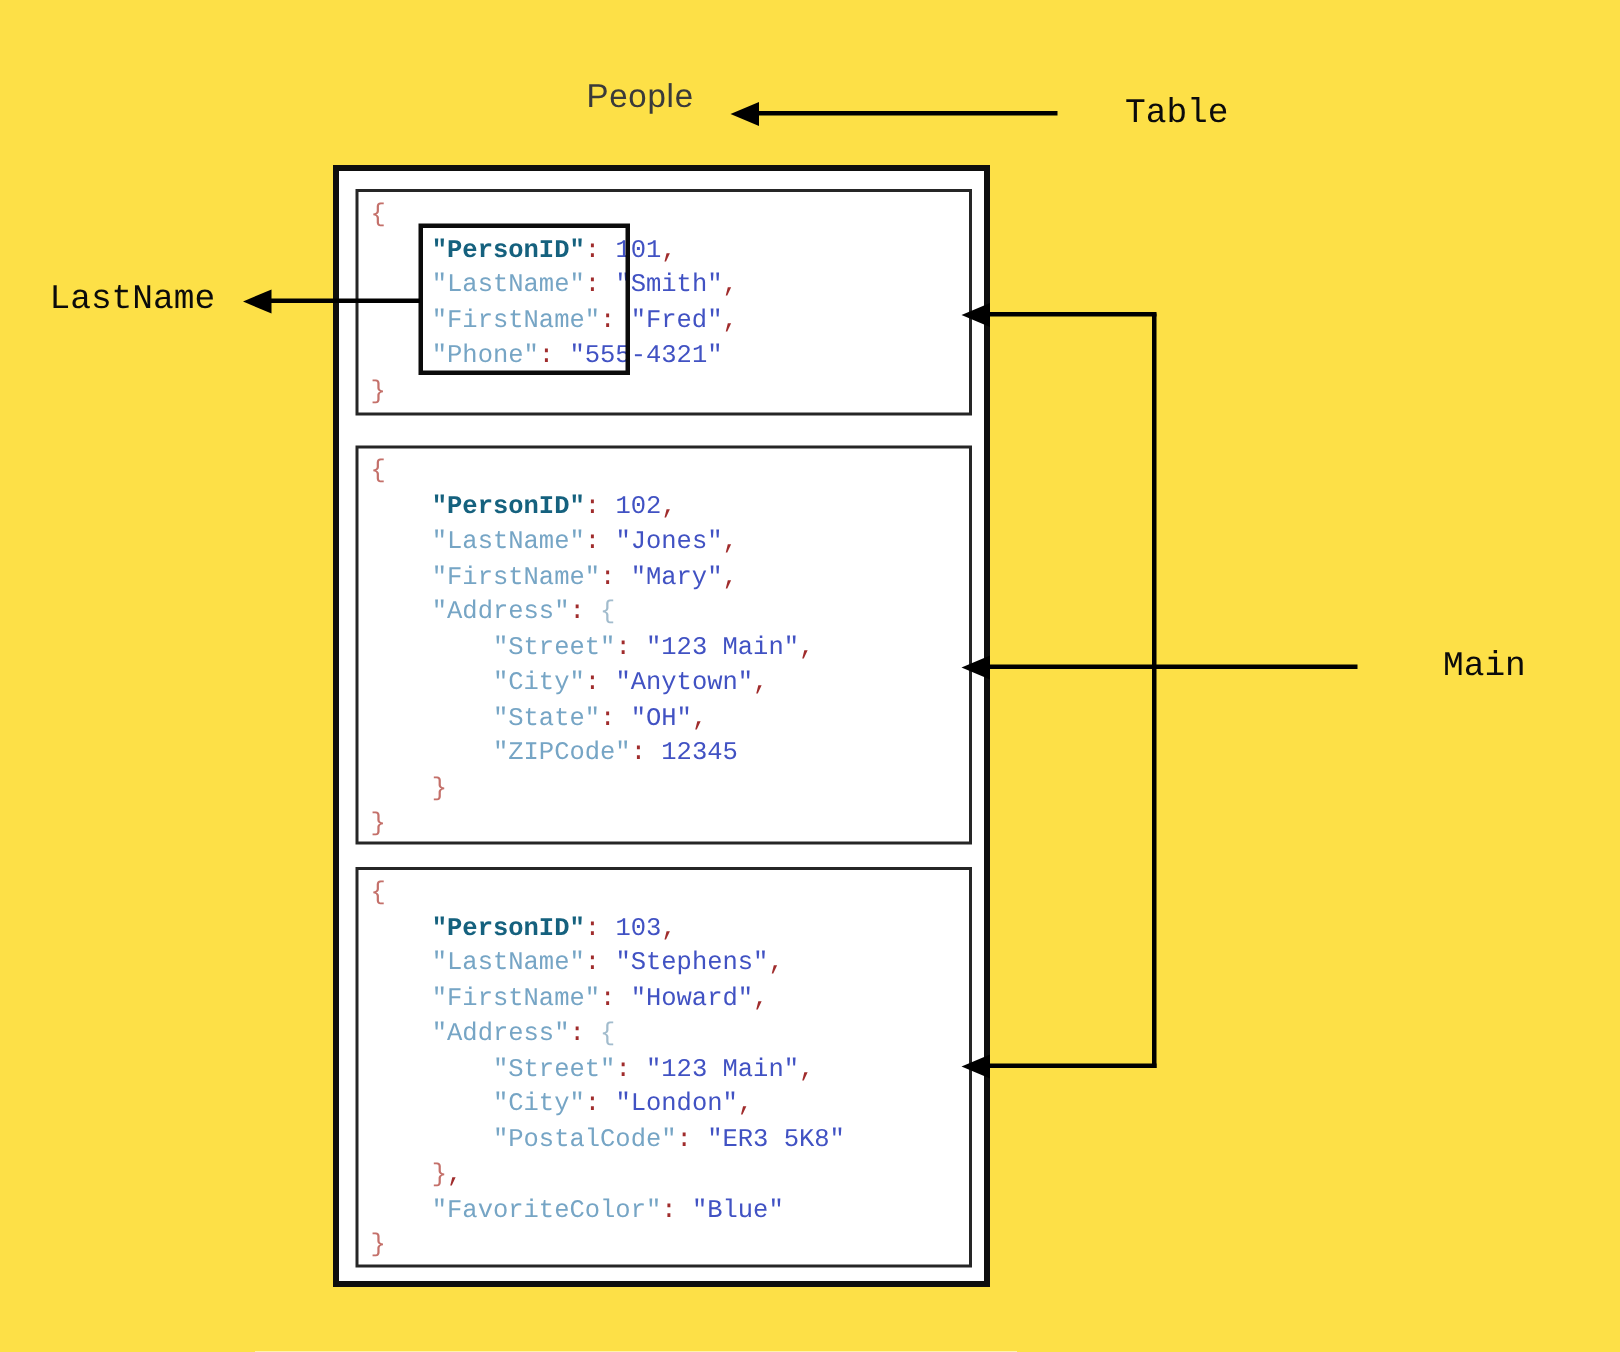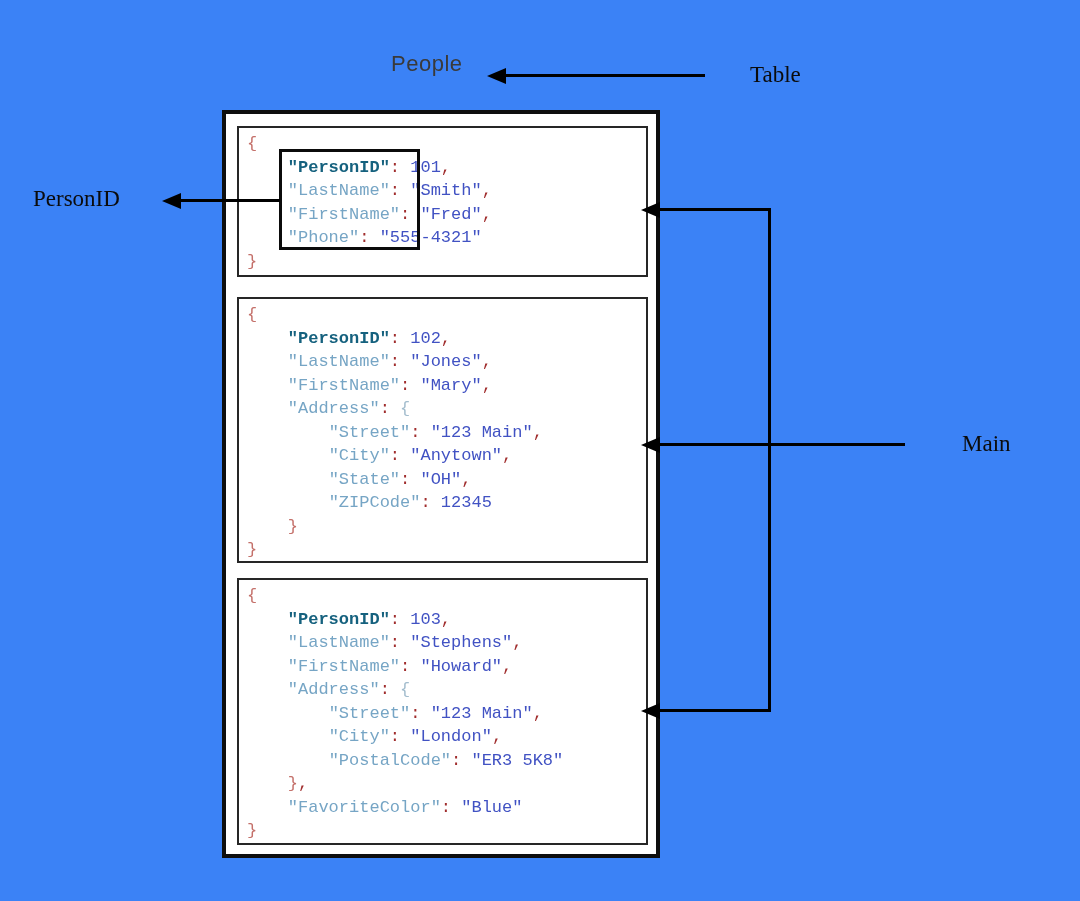--- a/index.html
+++ b/index.html
@@ -1,35 +1,35 @@
 <!DOCTYPE html>
 <html><head>
 <meta charset="utf-8">
 <style>
   * { margin: 0; padding: 0; box-sizing: border-box; }
   html, body { background: #ffffff; }
   .canvas {
     position: relative;
     width: 1080px;
     height: 901px;
-    background: #3b82f6;
+    background: #fde047;
     font-family: "Liberation Sans", sans-serif;
     overflow: hidden;
   }
   .abs { position: absolute; }
 
   
   .page-title {
     font-family: "Liberation Sans", sans-serif;
     font-size: 22px;
     color: #3a3a3a;
     letter-spacing: 0.5px;
   }
   .callout-label {
-    font-family: Liberation Serif, serif;
+    font-family: Liberation Mono, monospace;
     font-size: 23px;
     color: #0b0b0b;
   }
 
   
   .table-box {
     border: 4px solid #0e0e0e;
     background: #ffffff;
   }
   .item-box {
@@ -90,21 +90,21 @@
   </div>
 
   <div class="abs item-box" style="left:237px; top:578px; width:411px; height:267px;">
     <pre class="code"><div><span class="tok-brace">{</span></div><div><span>    </span><span class="tok-key-bold">"PersonID"</span><span class="tok-punct">:</span><span> </span><span class="tok-val">103</span><span class="tok-punct">,</span></div><div><span>    </span><span class="tok-key">"LastName"</span><span class="tok-punct">:</span><span> </span><span class="tok-val">"Stephens"</span><span class="tok-punct">,</span></div><div><span>    </span><span class="tok-key">"FirstName"</span><span class="tok-punct">:</span><span> </span><span class="tok-val">"Howard"</span><span class="tok-punct">,</span></div><div><span>    </span><span class="tok-key">"Address"</span><span class="tok-punct">:</span><span> </span><span class="tok-brace-inline">{</span></div><div><span>        </span><span class="tok-key">"Street"</span><span class="tok-punct">:</span><span> </span><span class="tok-val">"123 Main"</span><span class="tok-punct">,</span></div><div><span>        </span><span class="tok-key">"City"</span><span class="tok-punct">:</span><span> </span><span class="tok-val">"London"</span><span class="tok-punct">,</span></div><div><span>        </span><span class="tok-key">"PostalCode"</span><span class="tok-punct">:</span><span> </span><span class="tok-val">"ER3 5K8"</span></div><div><span>    </span><span class="tok-brace">}</span><span class="tok-punct">,</span></div><div><span>    </span><span class="tok-key">"FavoriteColor"</span><span class="tok-punct">:</span><span> </span><span class="tok-val">"Blue"</span></div><div><span class="tok-brace">}</span></div></pre>
   </div>
 
   <div class="abs attr-highlight" style="left:279px; top:149px; width:141px; height:101px;"></div>
 
   <div class="abs arrowhead-left" style="left:162px; top:193px;"></div>
   <div class="abs hline" style="left:180px; top:199px; width:100px;"></div>
-  <div class="abs callout-label" style="left:33px; top:186px;">PersonID</div>
+  <div class="abs callout-label" style="left:33px; top:186px;">LastName</div>
 
   <div class="abs vline" style="left:768px; top:209px; height:503px;"></div>
 
   <div class="abs arrowhead-left" style="left:641px; top:202px;"></div>
   <div class="abs hline" style="left:659px; top:208px; width:112px;"></div>
 
   <div class="abs arrowhead-left" style="left:641px; top:437px;"></div>
   <div class="abs hline" style="left:659px; top:443px; width:246px;"></div>
 
   <div class="abs arrowhead-left" style="left:641px; top:703px;"></div>

